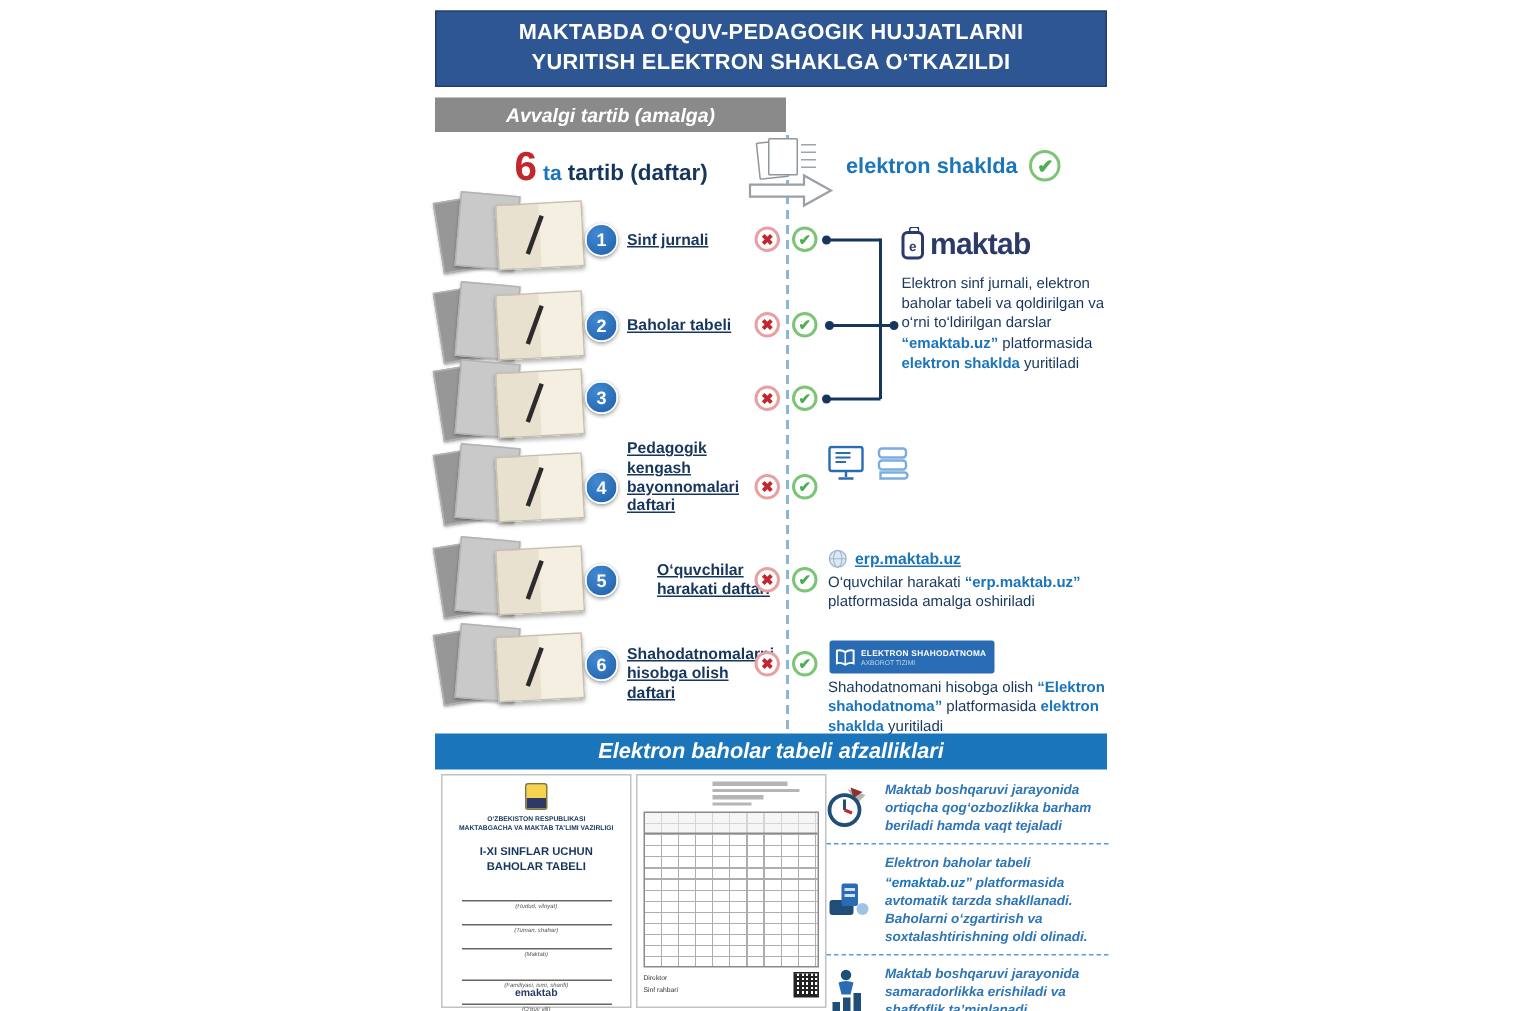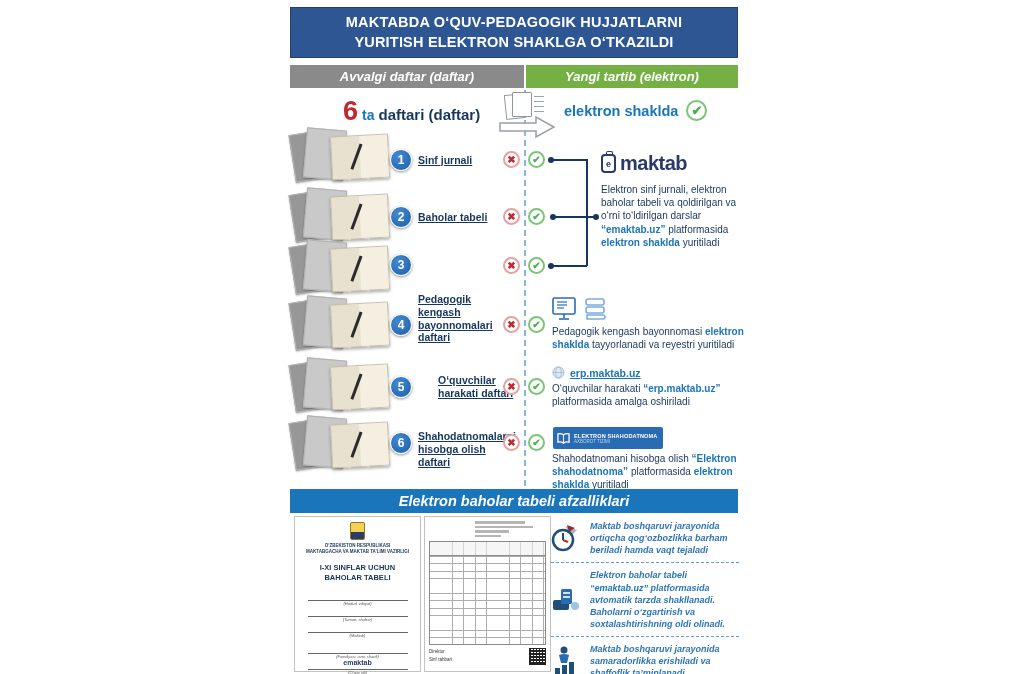--- a/index.html
+++ b/index.html
@@ -129,29 +129,28 @@
 </head>
 <body>
 
 <div id="canvas">
 
   <div class="title-bar">
     <span>MAKTABDA O‘QUV-PEDAGOGIK HUJJATLARNI</span>
     <span>YURITISH ELEKTRON SHAKLGA O‘TKAZILDI</span>
   </div>
 
-  <div class="col-head old">Avvalgi daftar (daftar)</div>
-  <div class="col-head new">Yangi tartib (elektron)</div>
+  <div class="col-head old">Avvalgi tartib (amalga)</div>
 
   <div class="vdash"></div>
 
   <div class="summary-left">
     <span class="six">6</span>
     <span class="ta">ta</span>
-    <span class="rest">daftari (daftar)</span>
+    <span class="rest">tartib (daftar)</span>
   </div>
   <div class="docstack">
     <span class="d1"></span>
       <span class="d2"></span>
     <span class="tl" style="top:4px"></span>
       <span class="tl" style="top:9px"></span>
     <span class="tl" style="top:14px"></span>
       <span class="tl" style="top:19px"></span>
   </div>
   <svg class="pos" style="left:498px; top:115px;" width="60" height="24" viewBox="0 0 60 24">
@@ -250,21 +249,20 @@
       <line x1="5" y1="11" x2="12" y2="11" stroke="#2a6cb4" stroke-width="1.2"></line>
       <line x1="12" y1="17" x2="12" y2="21" stroke="#2a6cb4" stroke-width="1.6"></line>
       <line x1="7" y1="22" x2="17" y2="22" stroke="#2a6cb4" stroke-width="1.6"></line>
     </svg>
     <svg width="24" height="24" viewBox="0 0 24 24">
       <rect x="3" y="2" width="18" height="6" rx="2" fill="#fff" stroke="#7badde" stroke-width="1.6"></rect>
       <rect x="3" y="10" width="18" height="6" rx="2" fill="#fff" stroke="#7badde" stroke-width="1.6"></rect>
       <path d="M4 18 h16 a2 2 0 0 1 0 4 h-16 z" fill="#fff" stroke="#7badde" stroke-width="1.6"></path>
     </svg>
   </div>
-  <p class="para pos" style="left:552px; top:325px; width:192px;"><span>Pedagogik kengash bayonnomasi </span><span class="bq">elektron shaklda</span><span> tayyorlanadi va reyestri yuritiladi</span></p>
 
   <div class="icon-row pos" style="left:552px; top:366px;">
     <svg width="13" height="13" viewBox="0 0 14 14">
       <circle cx="7" cy="7" r="6" fill="#dce9f5" stroke="#9fb8ce" stroke-width="1"></circle>
       <ellipse cx="7" cy="7" rx="3" ry="6" fill="none" stroke="#9fb8ce" stroke-width=".8"></ellipse>
       <line x1="1" y1="7" x2="13" y2="7" stroke="#9fb8ce" stroke-width=".8"></line>
     </svg>
     <a class="erp-link">erp.maktab.uz</a>
   </div>
   <p class="para pos" style="left:552px; top:382px; width:192px;"><span>O‘quvchilar harakati </span><span class="bq">“erp.maktab.uz”</span><span> platformasida amalga oshiriladi</span></p>

